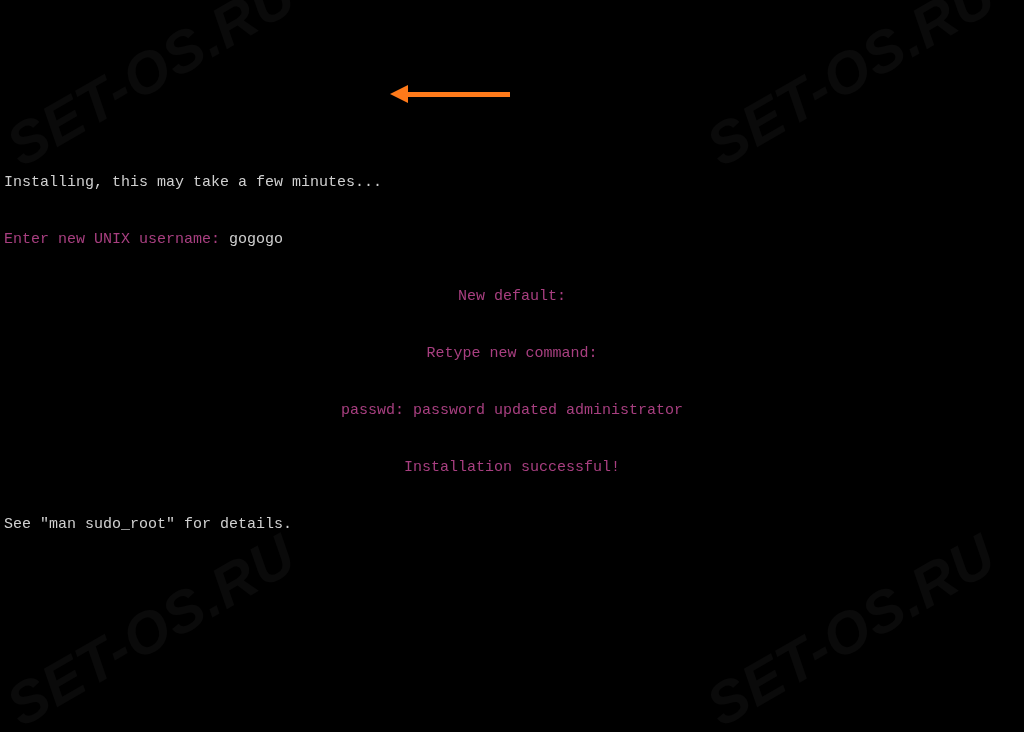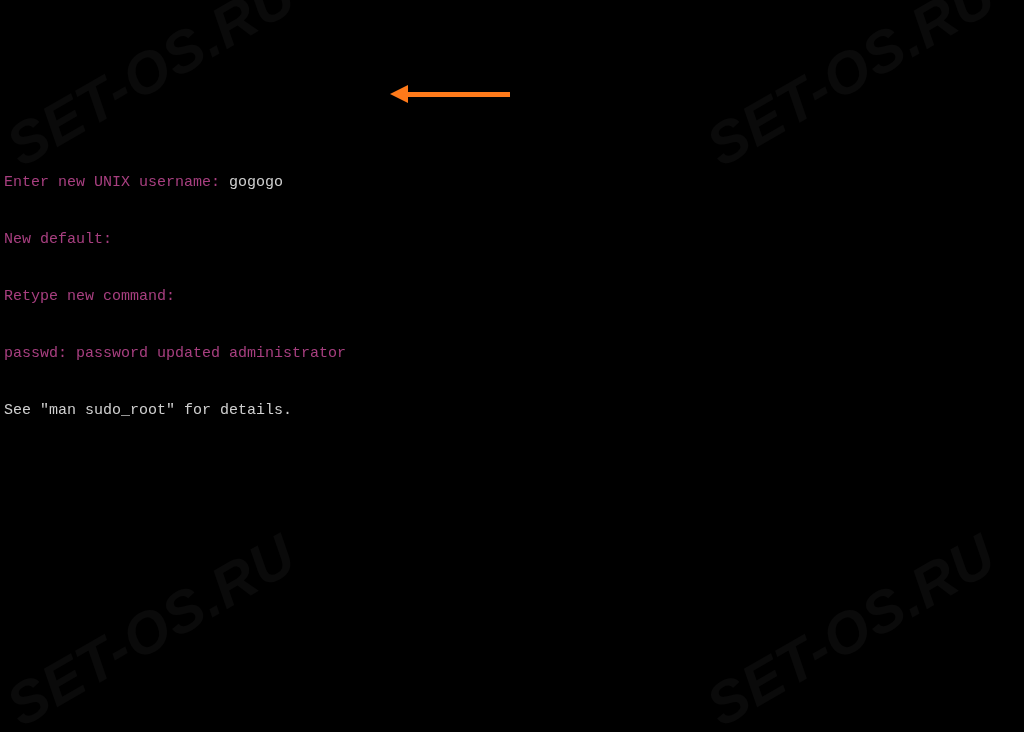--- a/index.html
+++ b/index.html
@@ -17,21 +17,21 @@
     background: #000;
     font-family: "Consolas", "Courier New", monospace;
     font-size: 15px;
     line-height: 19px;
     color: #d0d0d0;
     white-space: pre;
     padding: 2px 4px;
     box-sizing: border-box;
   }
   .line { white-space: pre; }
-  .magenta-dim { color: #a83f80; }
+  .magenta-dim { color: #a83f80; text-align: center; }
   .white { color: #d0d0d0; }
 
   
   .arrow {
     position: absolute;
     left: 390px;
     top: 86px;
     width: 120px;
     height: 16px;
     pointer-events: none;
@@ -78,24 +78,26 @@
 <body>
 
 <div class="terminal">
 
   
   <div class="wm" style="left:-10px; top:60px;">SET-OS.RU</div>
   <div class="wm" style="left:690px; top:60px;">SET-OS.RU</div>
   <div class="wm" style="left:-10px; top:620px;">SET-OS.RU</div>
   <div class="wm" style="left:690px; top:620px;">SET-OS.RU</div>
 
+  <div class="line white">Installing, this may take a few minutes...</div>
   <div class="line"><span class="magenta-dim">Enter new UNIX username: </span><span class="white">gogogo</span></div>
   <div class="line magenta-dim">New default:</div>
   <div class="line magenta-dim">Retype new command:</div>
   <div class="line magenta-dim">passwd: password updated administrator</div>
+  <div class="line magenta-dim">Installation successful!</div>
   <div class="line white">See "man sudo_root" for details.</div>
   <div class="line"></div>
   
   <div class="line"></div>
   
   
   
   <div class="line"></div>
   
   <div class="line"></div>

